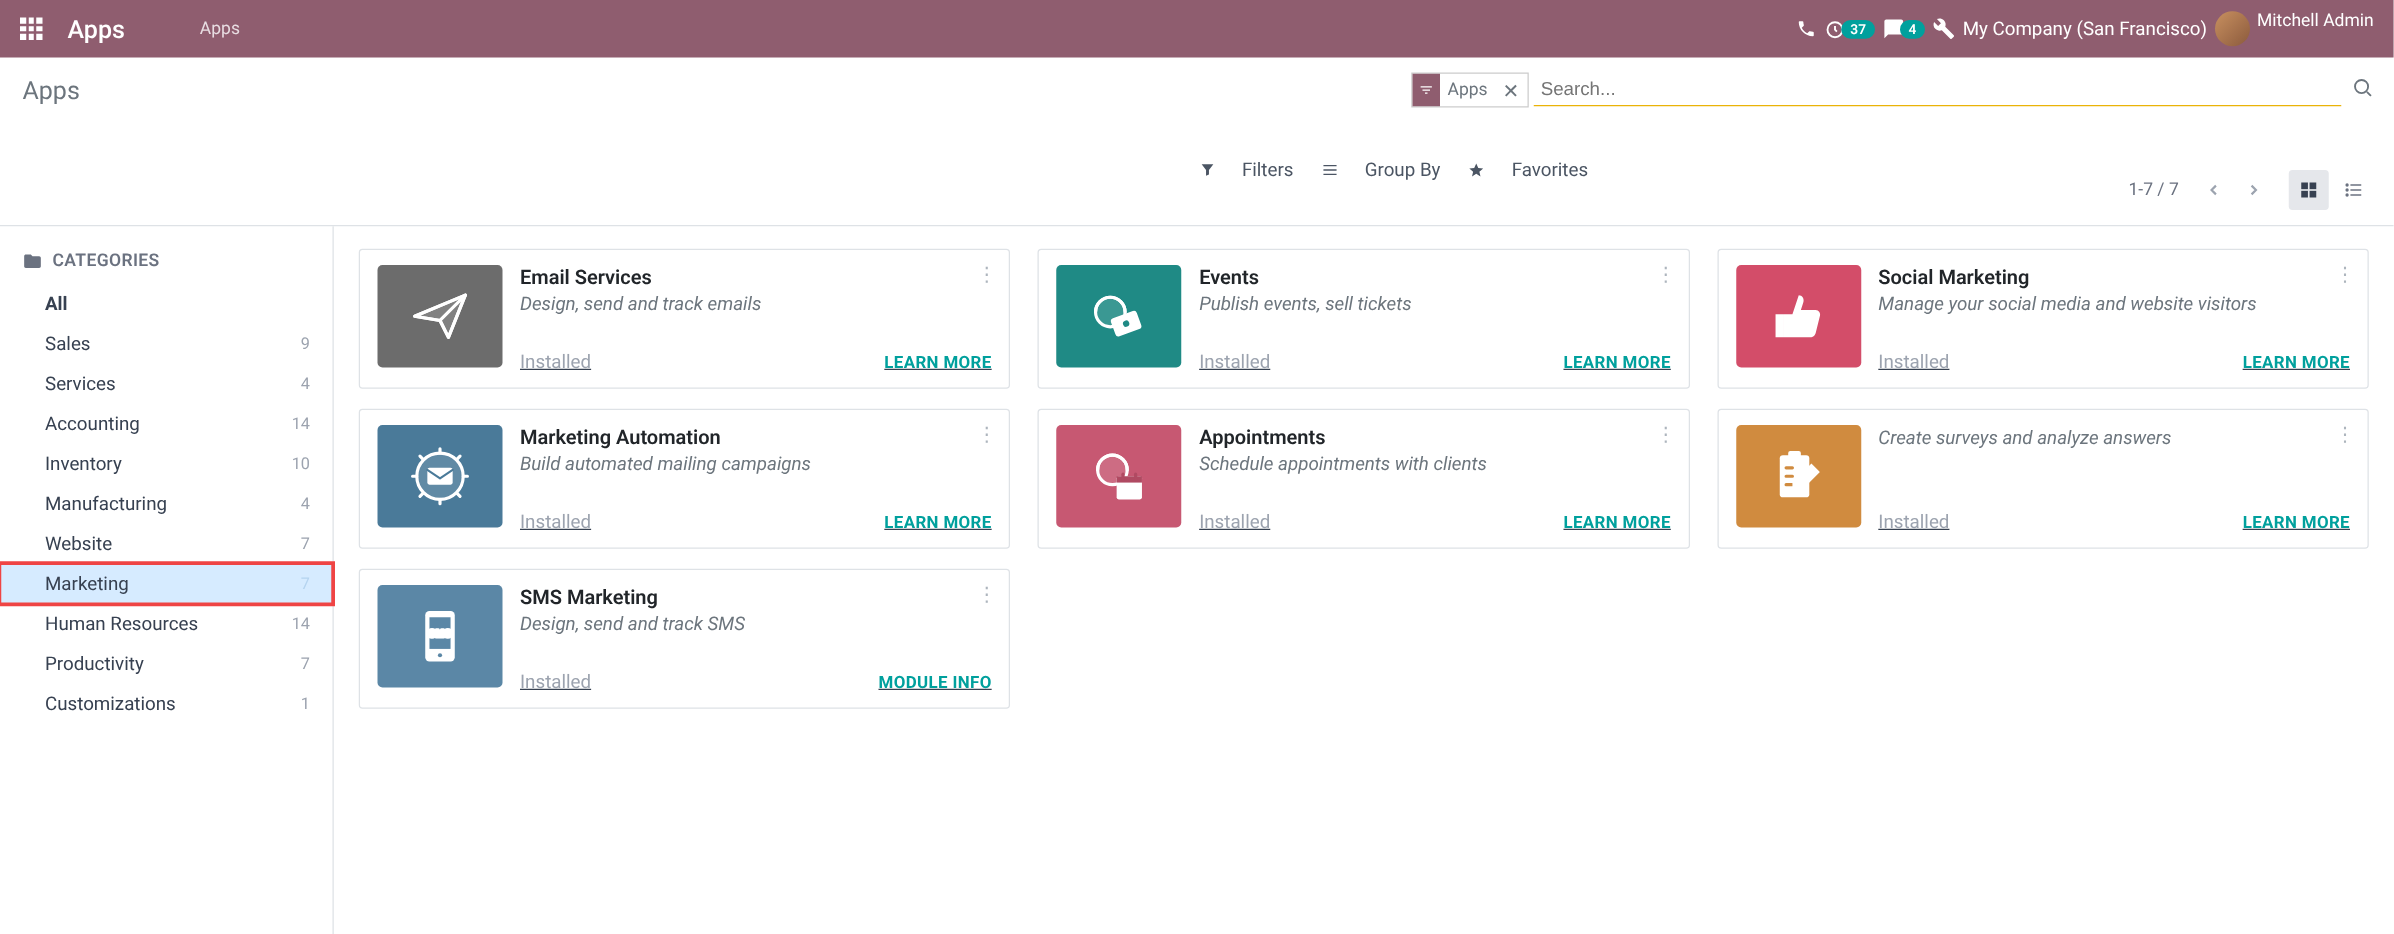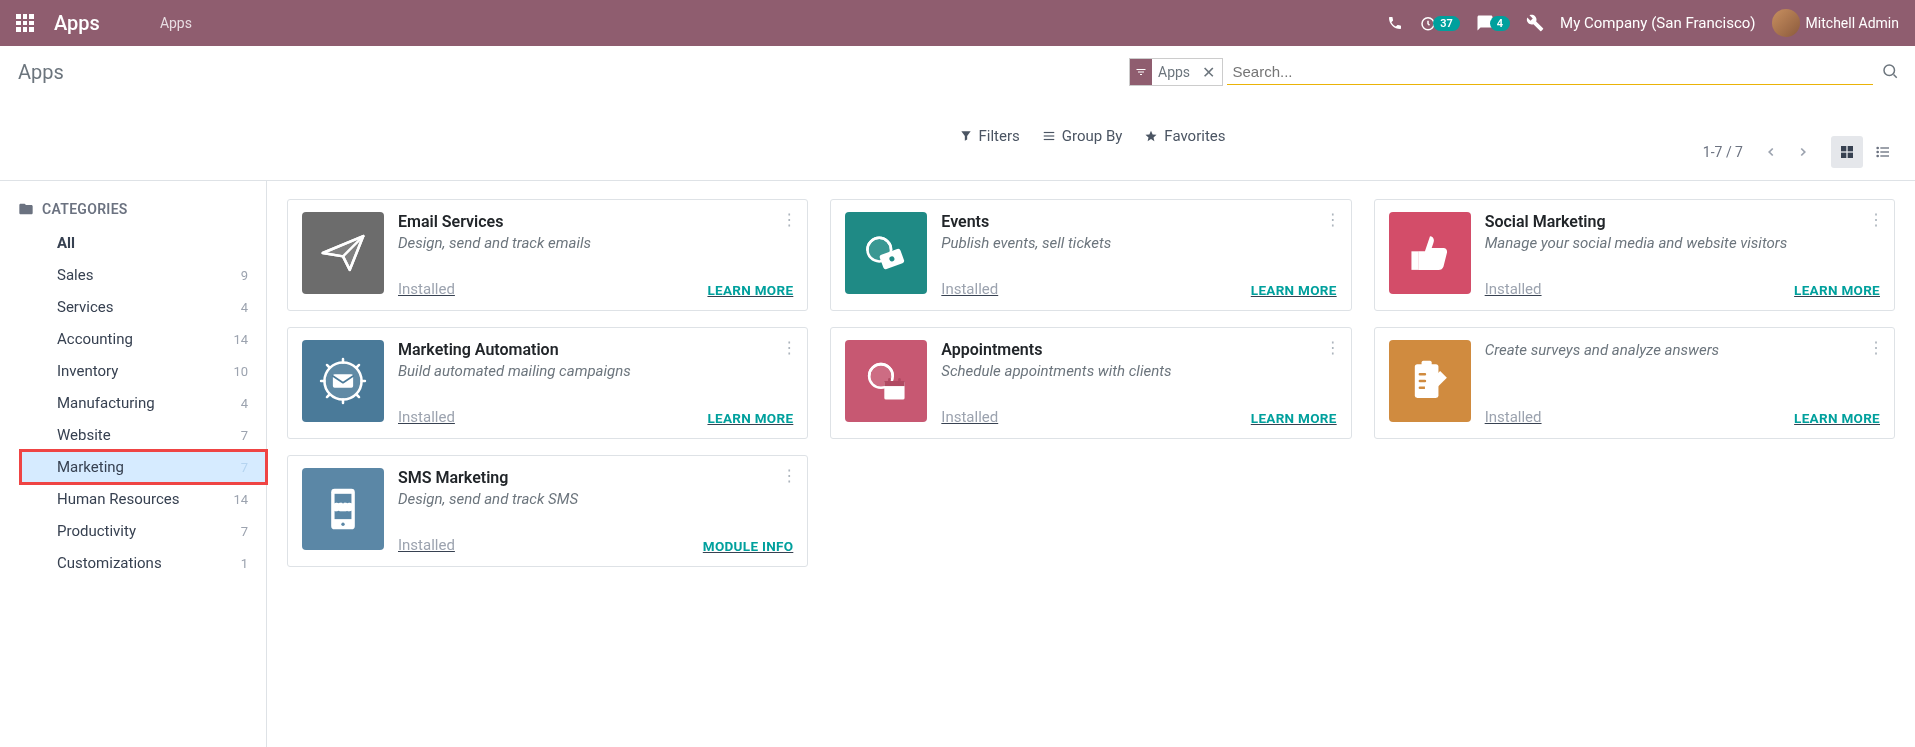--- a/index.html
+++ b/index.html
@@ -5,65 +5,65 @@
 * { box-sizing: border-box; margin: 0; padding: 0; }
 body { font-family: -apple-system, BlinkMacSystemFont, "Segoe UI", Roboto, sans-serif; font-size: 14px; color: #374151; background: #fff; }
 
 
 .topnav { background: #8f5d6f; color: #fff; height: 46px; display: flex; align-items: center; padding: 0 16px; }
 .topnav-left { display: flex; align-items: center; gap: 20px; }
 .apps-grid-icon { width: 18px; height: 18px; display: grid; grid-template-columns: repeat(3,1fr); grid-template-rows: repeat(3,1fr); gap: 2px; cursor: pointer; }
 .apps-grid-icon span { background: #fff; }
 .brand { font-size: 20px; font-weight: 500; }
 .breadcrumb-top { font-size: 14px; color: #e8dde2; margin-left: 40px; }
-.topnav-right { margin-left: auto; display: flex; align-items: center; gap: 16px; }
+.topnav-right { margin-left: auto; display: flex; align-items: center; gap: 6px; }
 .tn-icon { color: #fff; cursor: pointer; position: relative; display:flex; align-items:center; }
 .badge { background: #00a09d; color:#fff; border-radius: 10px; font-size: 11px; padding: 1px 7px; font-weight: 600; margin-left: -4px; }
 .company { font-size: 15px; }
 .avatar { width: 28px; height: 28px; border-radius: 50%; background: linear-gradient(135deg,#c89060,#8b5a3c); margin-right: 6px; }
-.user { display:flex; align-items:center; }
+.user { display:flex; }
 
 
 .control { border-bottom: 1px solid #dee2e6; padding: 12px 16px 12px 18px; }
 .control-row1 { display:flex; align-items:center; }
 .page-title { font-size: 20px; color: #6c757d; font-weight: 400; }
 .search-area { margin-left:auto; display:flex; align-items:center; width: 770px; }
 .search-facet { display:flex; align-items:center; border:1px solid #ccc; background:#fff; font-size: 14px; }
 .facet-icon { background:#8f5d6f; color:#fff; width:22px; height:26px; display:flex; align-items:center; justify-content:center; }
 .facet-label { padding: 0 6px; color:#6c757d; }
 .facet-close { padding: 0 6px; color:#6c757d; cursor:pointer; font-size:16px; }
 .search-input { flex:1; border:none; border-bottom:1px solid #eab308; padding: 4px 6px; font-size:15px; outline:none; margin-left:4px; }
 .search-icon-btn { margin-left: 8px; color:#6c757d; cursor:pointer; }
 
 .control-row2 { display:flex; align-items:center; margin-top: 18px; }
 .cp-left-spacer { width: 50%; }
 .toolbar { display:flex; align-items:center; gap: 22px; color:#4b5563; }
-.tb-btn { display:flex; align-items:center; gap:6px; cursor:pointer; font-size:15px; }
+.tb-btn { display:flex; align-items:center; gap:21px; cursor:pointer; font-size:15px; }
 .cp-right { margin-left:auto; display:flex; align-items:center; gap: 14px; color:#6b7280;margin-top:32px; }
 .pager { font-size:14px; }
 .pager-arrows { display:flex; gap: 4px; }
 .pager-arrow { width:28px; height:28px; display:flex; align-items:center; justify-content:center; cursor:pointer; color:#9ca3af; }
 .view-switch { display:flex; gap:4px; }
 .view-btn { width:32px; height:32px; display:flex; align-items:center; justify-content:center; cursor:pointer; color:#6b7280; border-radius:3px; }
 .view-btn.active { background:#e5e7eb; color:#374151; }
 
 
 .main { display:flex; min-height: calc(100vh - 46px - 90px); }
 .sidebar { width: 267px; border-right:1px solid #dee2e6; padding: 16px 0; }
 .cat-head { display:flex; align-items:center; gap:8px; padding: 4px 18px 10px; color:#6b7280; font-weight:600; font-size: 14px; letter-spacing: 0.3px; }
-.cat-list { list-style:none;margin-left:21px; }
+.cat-list { list-style:none; }
 .cat-item { display:flex; justify-content:space-between; align-items:center; padding: 7px 18px 7px 36px; cursor:pointer; font-size:15px; color:#374151; }
 .cat-item .count { color:#9ca3af; font-size: 13px; }
 .cat-item.bold { font-weight:700; }
 .cat-item.active { background:#d6ebff; outline: 3px solid #ef4444; outline-offset:-1px; }
 .cat-item.active .count { color:#b5d4f0; }
 
 .cards { flex:1; padding: 18px 20px; display:grid; grid-template-columns: repeat(3, 1fr); gap: 16px 22px; align-content:start; }
 .card { border:1px solid #dee2e6; border-radius:3px; padding: 12px 14px; display:flex; gap:14px; background:#fff; position:relative; height: 112px; }
-.card-icon { width: 82px; height: 82px; border-radius:4px; flex-shrink:0; display:flex; align-items:center; justify-content:center; }
+.card-icon { width: 100px; height: 82px; border-radius:4px; flex-shrink:0; display:flex; align-items:center; justify-content:center; }
 .card-body { flex:1; display:flex; flex-direction:column; min-width:0; }
 .card-title { font-size: 16px; font-weight:600; color:#212529; margin-bottom: 2px; }
 .card-desc { font-size: 15px; color:#6c757d; line-height:1.35;font-style:italic; }
 .card-footer { margin-top:auto; display:flex; justify-content:space-between; align-items:flex-end;text-decoration:underline; }
 .card-status { color:#9ca3af; font-size:15px; }
 .card-link { color:#00a09d; font-weight:700; font-size:13.5px; cursor:pointer; letter-spacing:0.3px; }
 .card-menu { position:absolute; top:10px; right:10px; color:#adb5bd; cursor:pointer; font-size:16px; }
 
 .ic-svg { width: 54px; height:54px; }
 </style>

